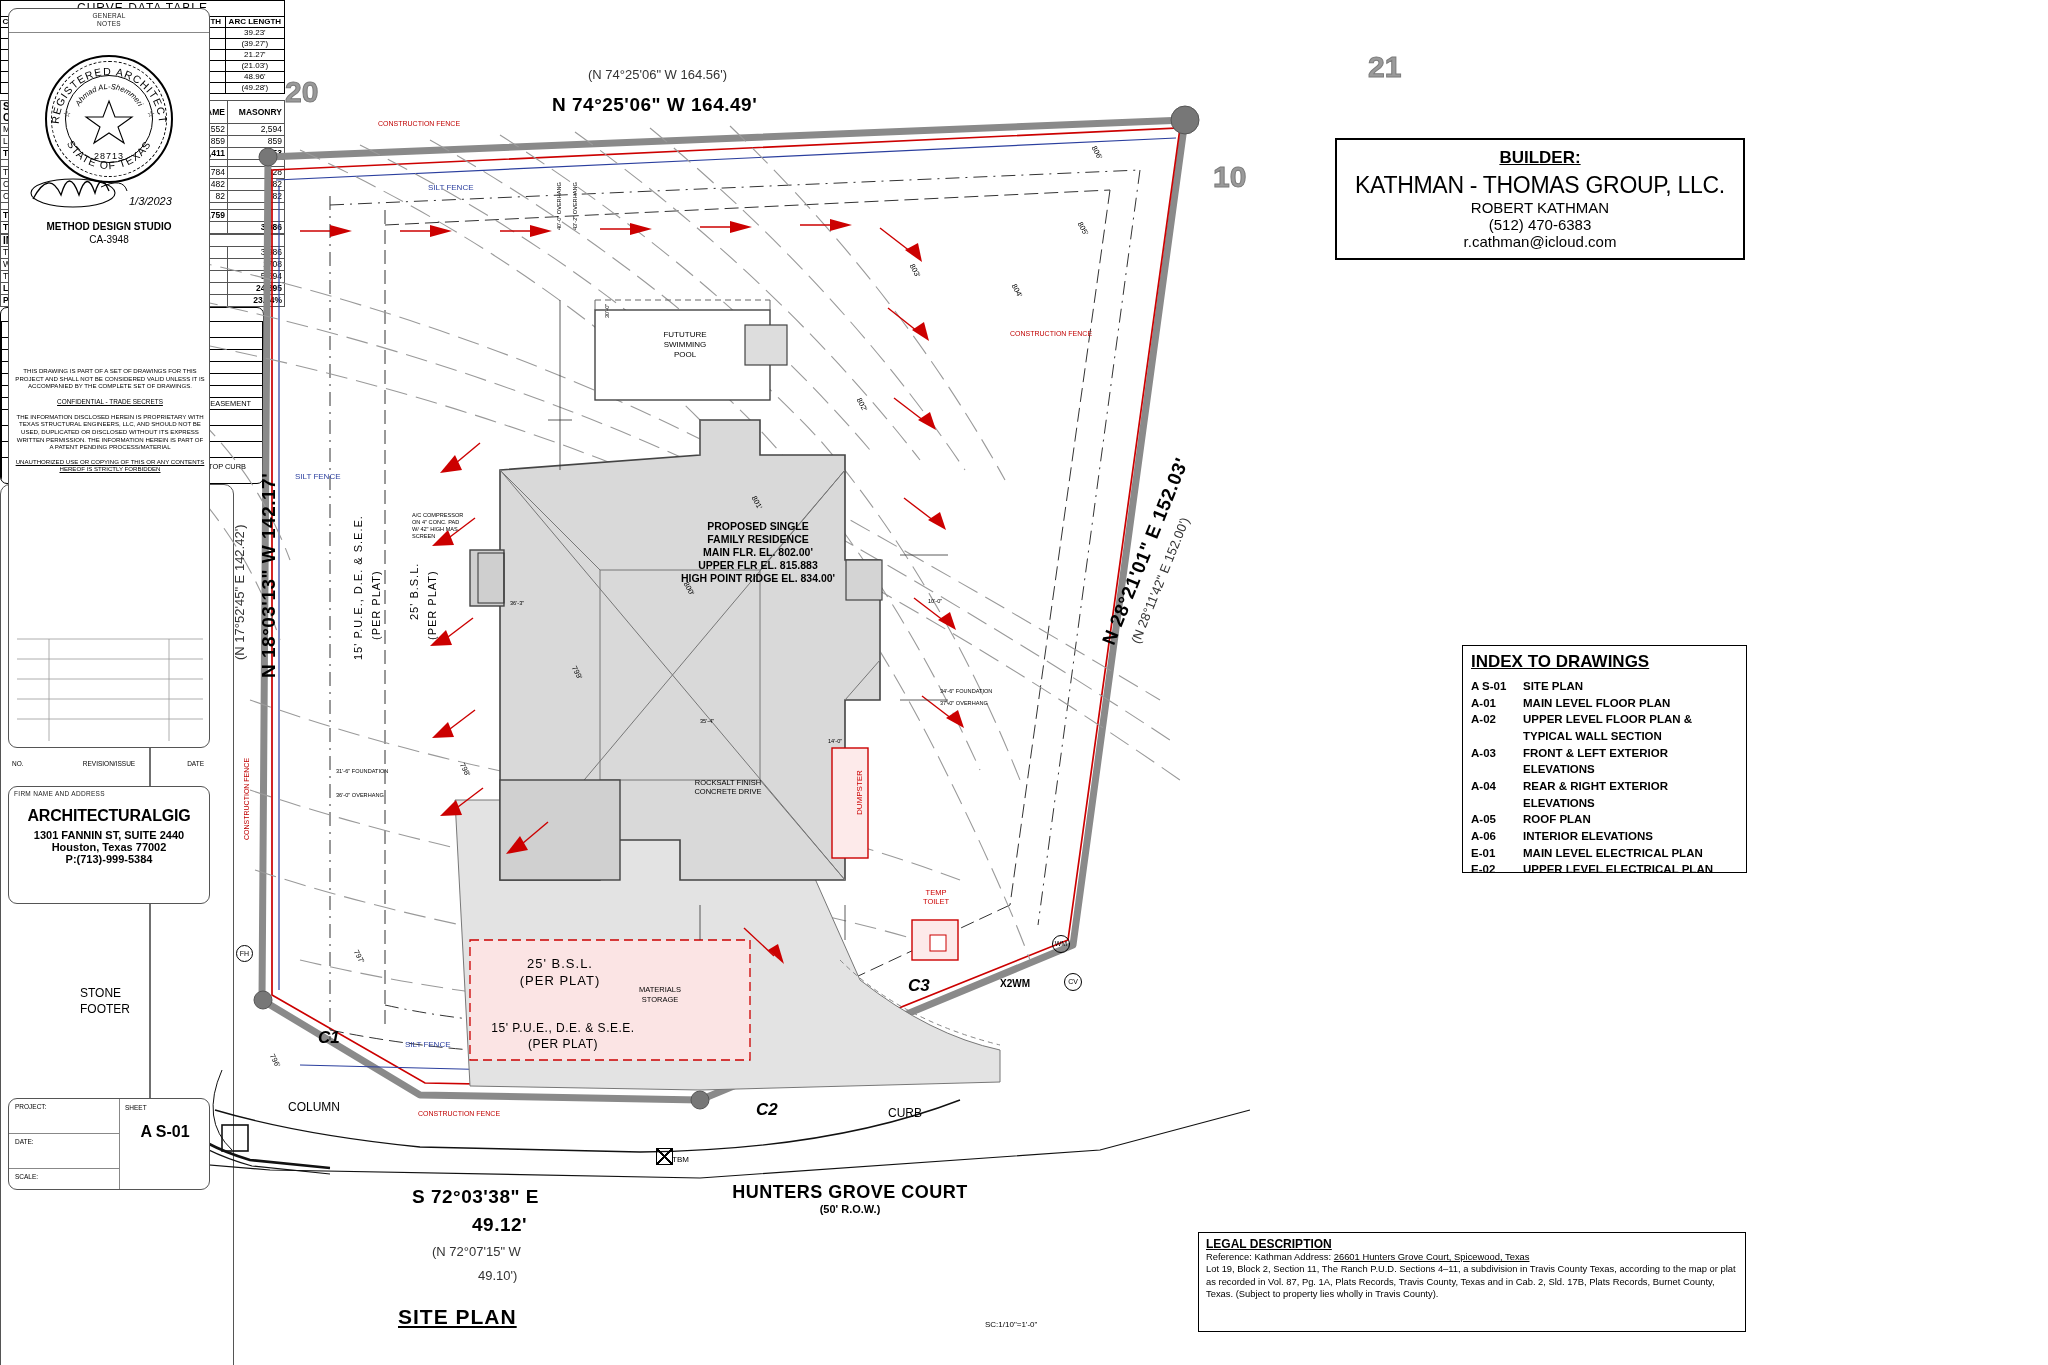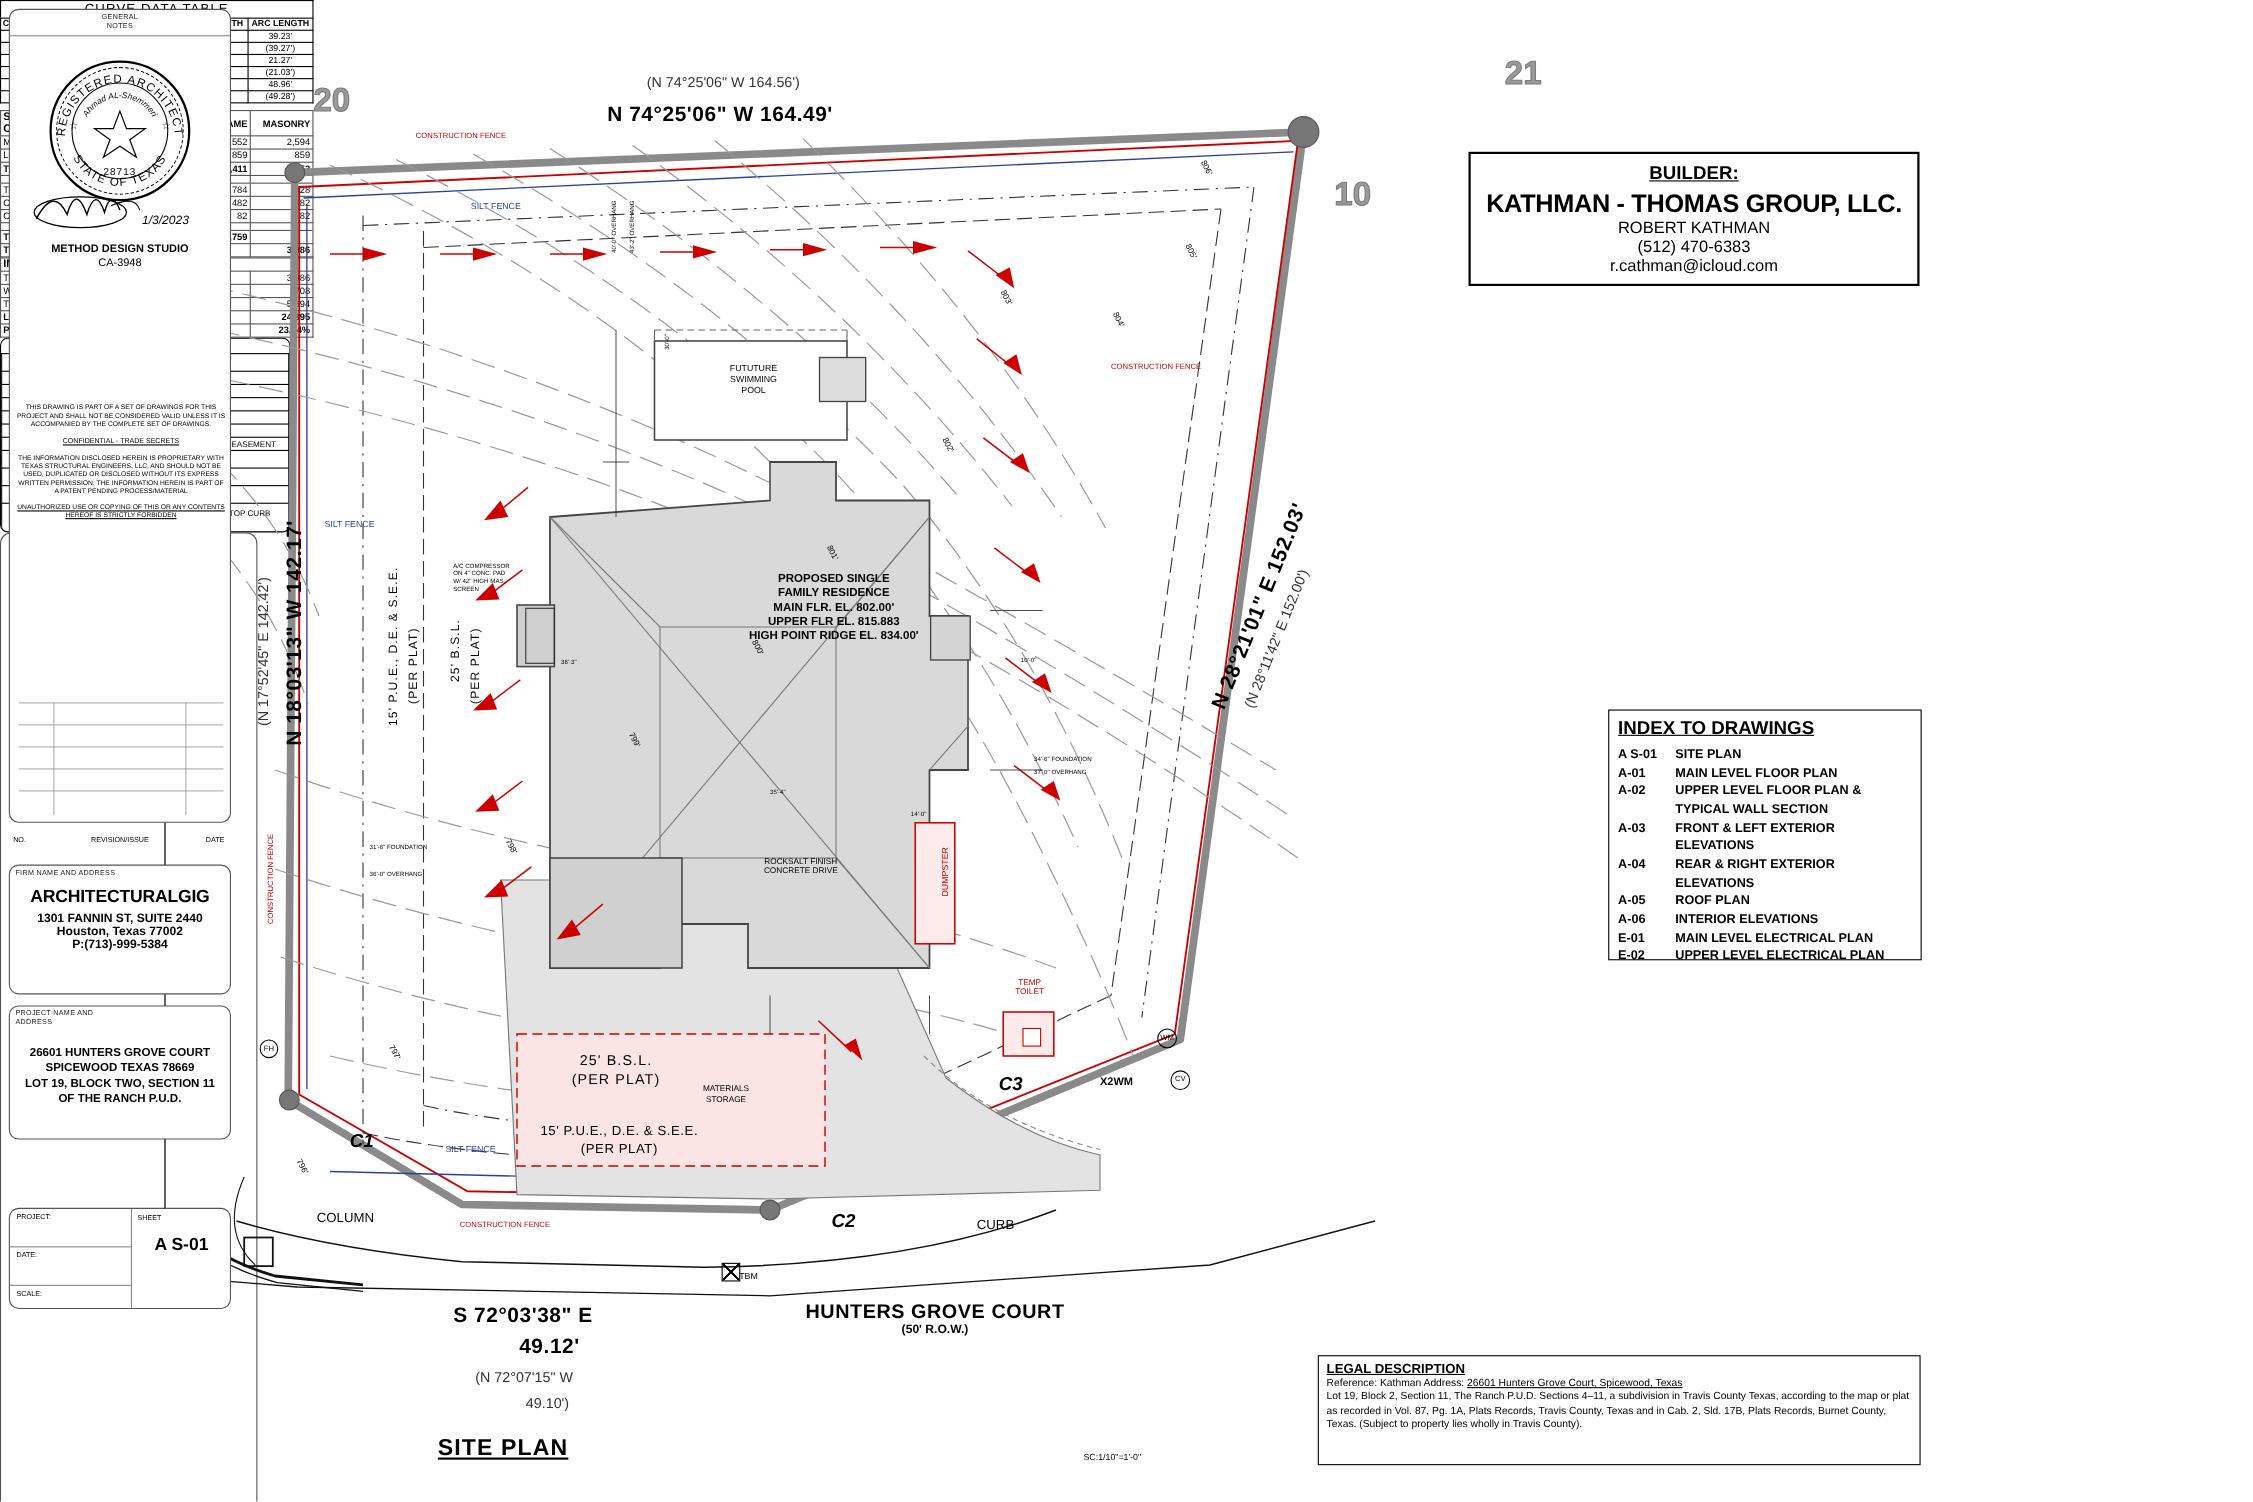--- a/index.html
+++ b/index.html
@@ -8,21 +8,21 @@
   .abs{position:absolute;}
   .nosel{user-select:none;}
 
   
   .box{position:absolute;border:1.5px solid #000;background:#fff;box-sizing:border-box;}
 
   
   #builder{left:1335px;top:138px;width:410px;height:122px;border:2px solid #000;
            display:flex;flex-direction:column;align-items:center;justify-content:center;}
   #builder .b-title{font-size:17px;font-weight:bold;text-decoration:underline;margin-bottom:4px;}
-  #builder .b-name{font-size:23px;font-weight:bold;letter-spacing:-.3px;}
+  #builder .b-name{font-size:23px;font-weight:normal;letter-spacing:-.3px;}
   #builder .b-sub{font-size:15px;font-weight:normal;}
 
   
   #index{left:1462px;top:645px;width:285px;height:228px;border:1.5px solid #000;padding:6px 8px;}
   #index .i-title{font-size:17px;font-weight:bold;text-decoration:underline;margin-bottom:6px;}
   #index .i-row{display:flex;font-size:11.5px;line-height:1.45;font-weight:bold;}
   #index .i-code{width:52px;flex:none;}
   #index .i-lab{flex:1;}
 
   
@@ -769,30 +769,20 @@
   <div class="tbpanel" style="left:8px;top:786px;width:202px;height:118px;">
     <div class="tbcapL">FIRM NAME AND ADDRESS</div>
     <div style="text-align:center;margin-top:9px;">
       <div style="font-size:16px;font-weight:bold;letter-spacing:-.2px;">ARCHITECTURALGIG</div>
       <div style="font-size:11px;font-weight:bold;margin-top:4px;">1301 FANNIN ST, SUITE 2440</div>
       <div style="font-size:11px;font-weight:bold;">Houston, Texas 77002</div>
       <div style="font-size:11px;font-weight:bold;">P:(713)-999-5384</div>
     </div>
   </div>
 
-  <div class="tbpanel" style="left:8px;top:914px;width:202px;height:122px;">
-    <div class="tbcapL" style="white-space:pre-line;">PROJECT NAME AND
-ADDRESS</div>
-    <div style="text-align:center;margin-top:16px;">
-      <div style="font-size:10.5px;font-weight:bold;line-height:14px;">26601 HUNTERS GROVE COURT</div>
-      <div style="font-size:10.5px;font-weight:bold;line-height:14px;">SPICEWOOD TEXAS 78669</div>
-      <div style="font-size:10.5px;font-weight:bold;line-height:14px;">LOT 19, BLOCK TWO, SECTION 11</div>
-      <div style="font-size:10.5px;font-weight:bold;line-height:14px;">OF THE RANCH P.U.D.</div>
-    </div>
-  </div>
 
   <div class="tbpanel" style="left:8px;top:1098px;width:202px;height:92px;">
     <div style="position:absolute;left:0;top:0;width:110px;height:100%;border-right:1px solid #888;">
       <div style="height:33.33%;border-bottom:1px solid #888;padding:4px 0 0 6px;font-size:6.5px;">PROJECT:</div>
       <div style="height:33.33%;border-bottom:1px solid #888;padding:4px 0 0 6px;font-size:6.5px;">DATE:</div>
       <div style="height:33.33%;padding:4px 0 0 6px;font-size:6.5px;">SCALE:</div>
     </div>
     <div style="position:absolute;left:110px;top:0;width:92px;height:100%;">
       <div style="padding:5px 0 0 6px;font-size:6.5px;">SHEET</div>
       <div style="text-align:center;margin-top:12px;font-size:16px;font-weight:bold;">A S-01</div>

